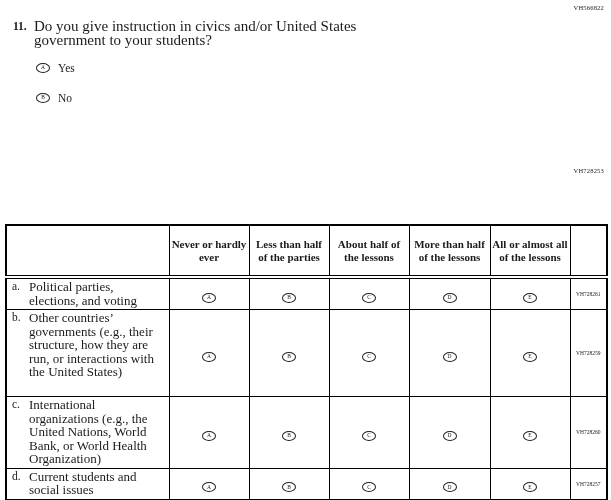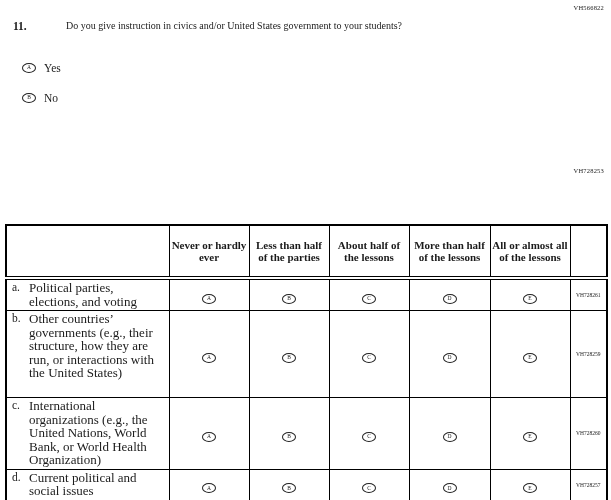--- a/index.html
+++ b/index.html
@@ -32,30 +32,29 @@
   .q11 { top: 19px; }
   .q12 { top: 178px; }
   .q-number {
     font-weight: bold;
     font-size: 11.5px;
     width: 21px;
     flex: 0 0 21px;
     line-height: 14px;
   }
   .q-text {
-    font-size: 10px;
+    font-size: 15px;
     line-height: 14px;
-    margin-left: 32px;
   }
   .q11 .q-text { width: 392px; }
   .q12 .q-text { width: 432px; }
 
   .options {
     position: absolute;
-    left: 22px;
+    left: 36px;
     top: 62px;
   }
   .option {
     display: flex;
     align-items: center;
     margin-bottom: 18px;
   }
   .option-label {
     font-size: 11.5px;
     margin-left: 8px;
@@ -89,22 +88,22 @@
   table.matrix th, table.matrix td {
     border: 1px solid #000;
   }
   table.matrix thead th {
     border-bottom: 4px double #000;
     font-weight: bold;
     font-size: 11px;
     line-height: 12.5px;
     text-align: center;
     vertical-align: middle;
-    height: 53px;
-    padding: 2px 1px;
+    height: 42px;
+    padding: 12px 1px;
   }
   td.label-cell {
     vertical-align: top;
     padding: 1px 3px 2px 5px;
   }
   .label-wrap {
     display: flex;
     align-items: flex-start;
   }
   .row-letter {
@@ -219,21 +218,21 @@
         <td class="bubble-cell"><span class="bubble">B</span></td>
         <td class="bubble-cell"><span class="bubble">C</span></td>
         <td class="bubble-cell"><span class="bubble">D</span></td>
         <td class="bubble-cell"><span class="bubble">E</span></td>
         <td class="code-cell">VH728260</td>
       </tr>
       <tr>
         <td class="label-cell">
           <div class="label-wrap">
             <span class="row-letter">d.</span>
-            <span class="row-text">Current political and social issues</span>
+            <span class="row-text">Current students and social issues</span>
           </div>
         </td>
         <td class="bubble-cell"><span class="bubble">A</span></td>
         <td class="bubble-cell"><span class="bubble">B</span></td>
         <td class="bubble-cell"><span class="bubble">C</span></td>
         <td class="bubble-cell"><span class="bubble">D</span></td>
         <td class="bubble-cell"><span class="bubble">E</span></td>
         <td class="code-cell">VH728257</td>
       </tr>
     </tbody>

